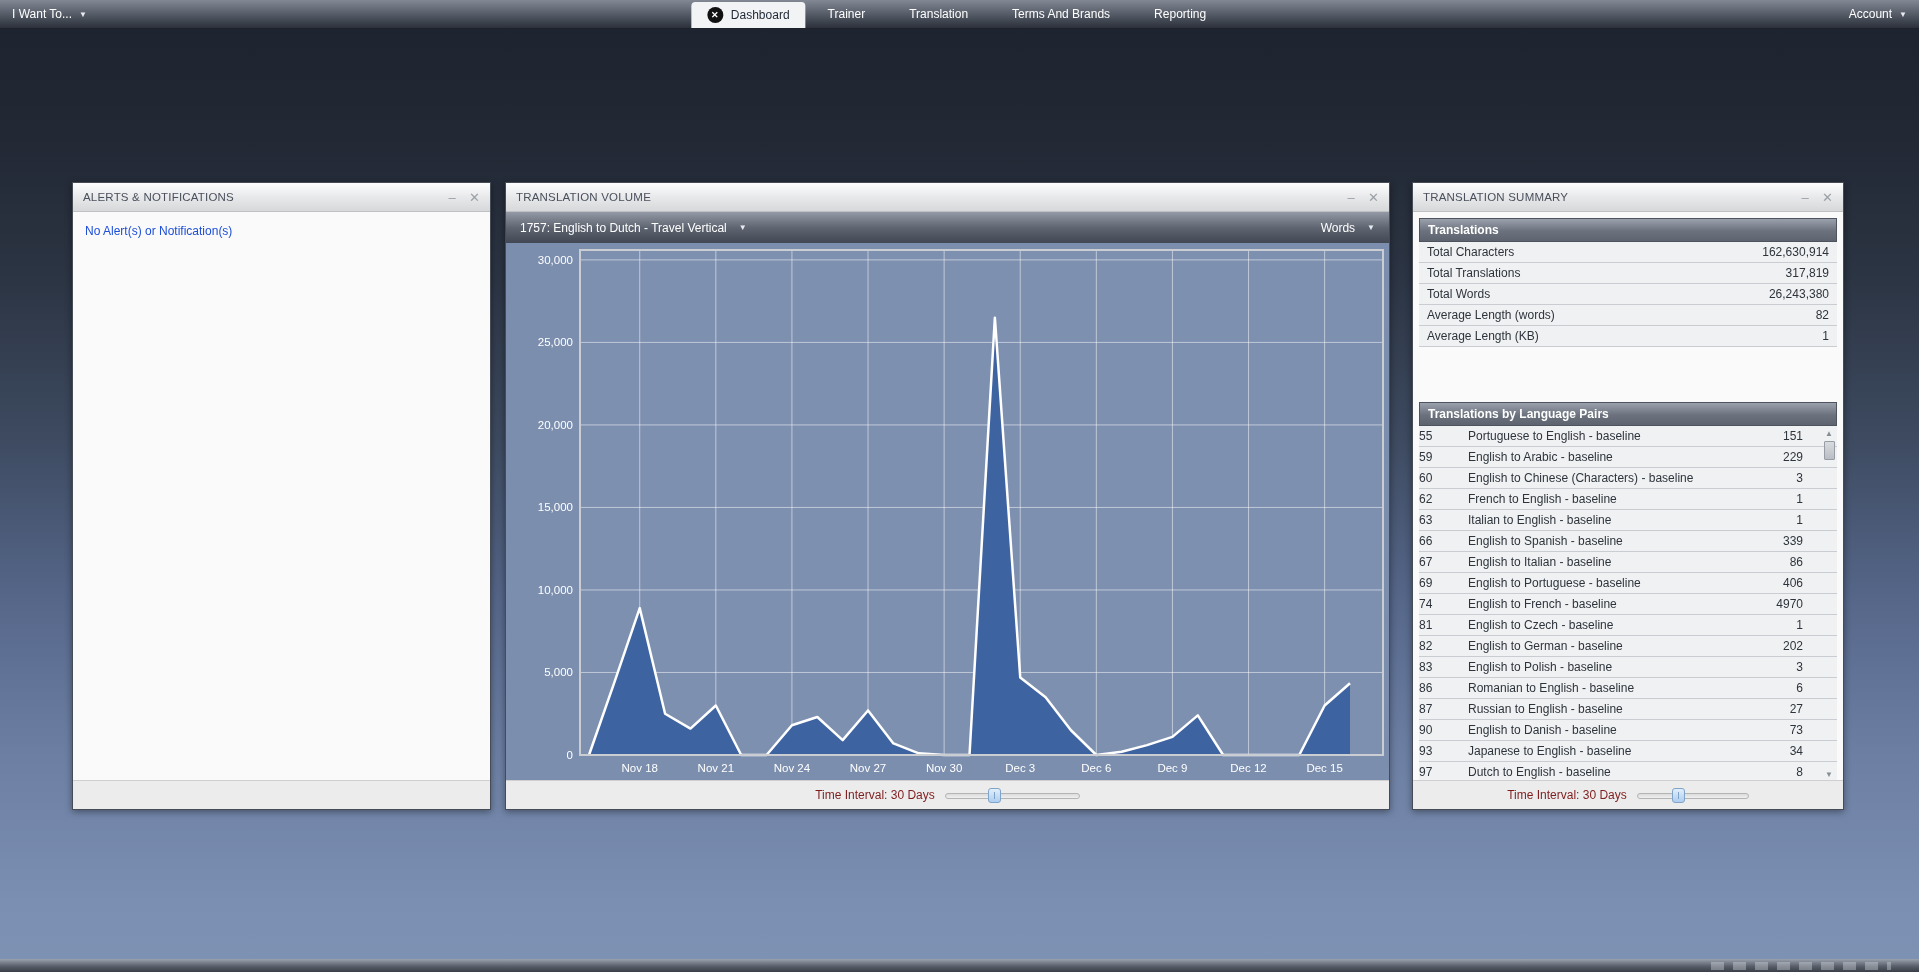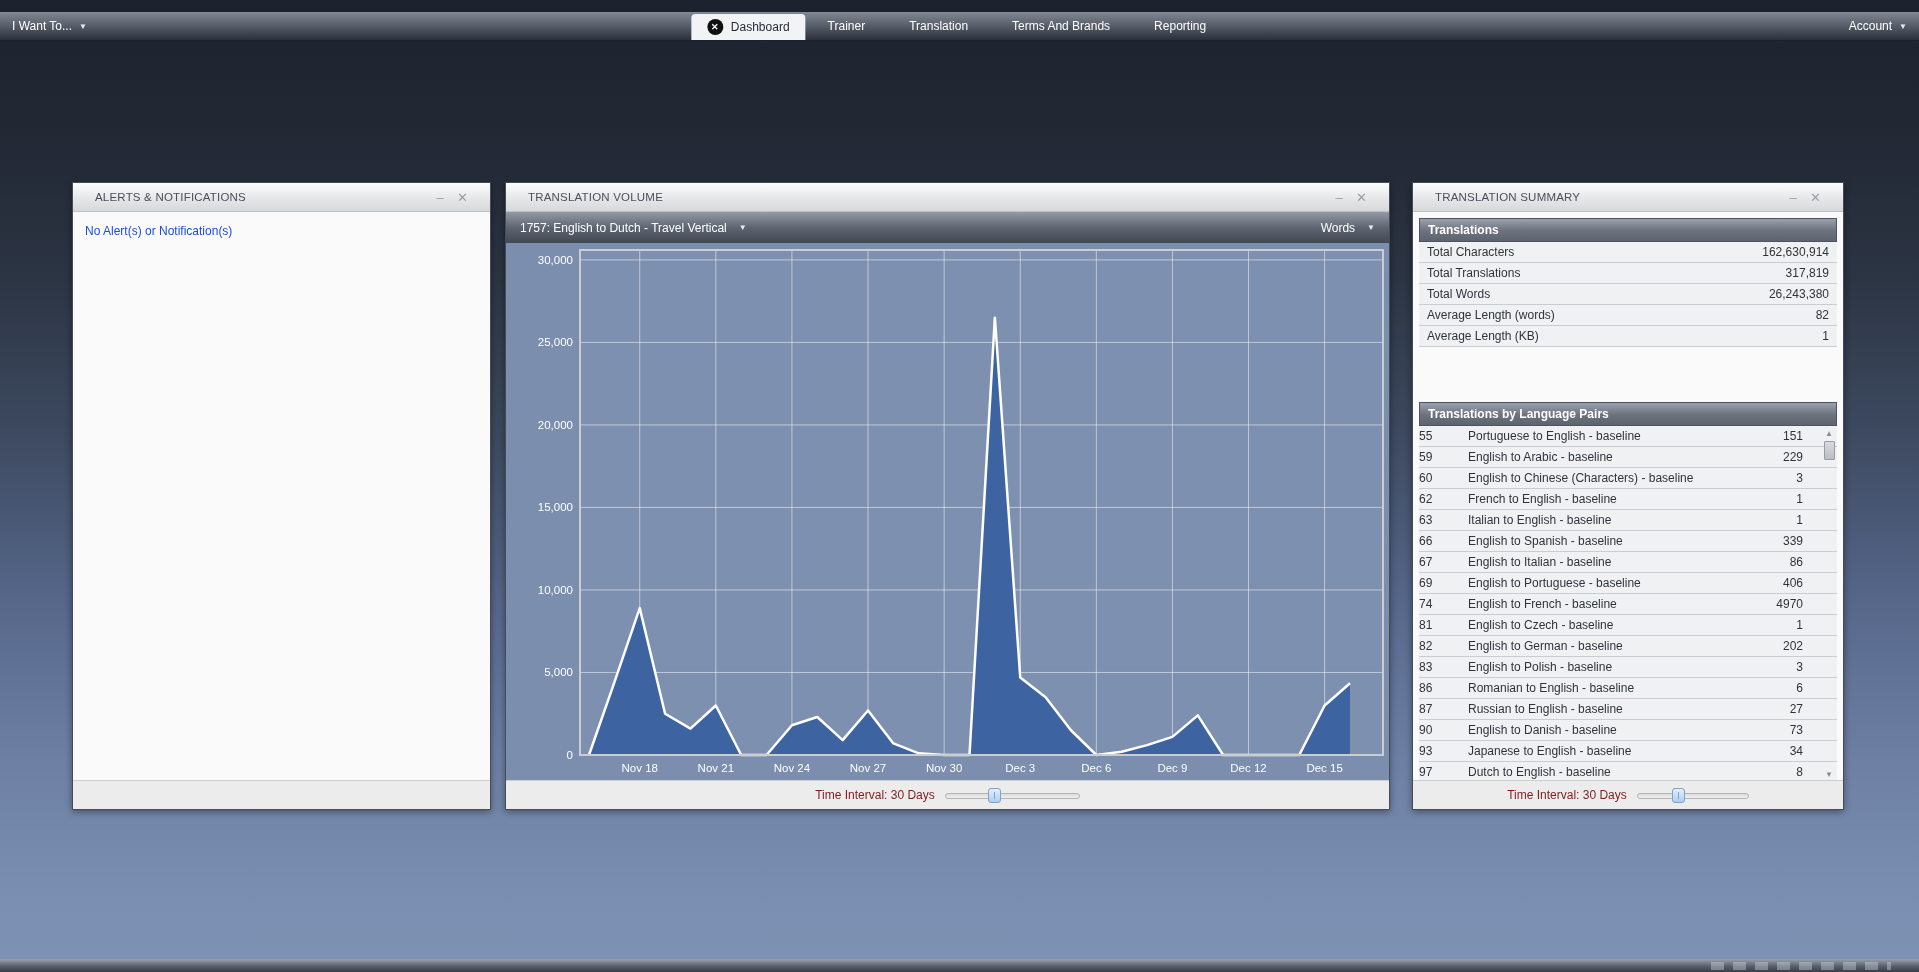--- a/index.html
+++ b/index.html
@@ -3,38 +3,38 @@
 <meta charset="utf-8">
 <title>Dashboard</title>
 <style>
   html,body{margin:0;padding:0;}
   body{
     width:1919px;height:972px;position:relative;overflow:hidden;
     font-family:"Liberation Sans",sans-serif;
     background:linear-gradient(180deg,#1d232e 0%,#222834 14%,#2c3544 29%,#3d4a60 45%,#56678a 62%,#6d80a4 78%,#7b8fb2 93%,#7e92b4 100%);
   }
   
-  .navbar{position:absolute;top:12px;left:0;right:0;height:28px;
+  .navbar{position:absolute;top:0;left:0;right:0;height:28px;
     background:linear-gradient(180deg,#828995 0%,#5a616c 45%,#2b303a 100%);
     border-bottom:1px solid #1d2129;}
   .nav-left{position:absolute;left:12px;top:0;height:28px;line-height:28px;color:#fff;font-size:12px;cursor:pointer;}
   .nav-right{position:absolute;right:12px;top:0;height:28px;line-height:28px;color:#fff;font-size:12px;cursor:pointer;}
   .caret{display:inline-block;font-size:8px;margin-left:7px;vertical-align:1px;color:#e8eaee;}
   .tabs{position:absolute;left:50%;transform:translateX(-50%);top:0;height:28px;display:flex;align-items:flex-end;}
   .tab{color:#fff;font-size:12px;line-height:28px;height:28px;padding:0 22px;white-space:nowrap;cursor:pointer;}
   .tab.active{background:#f2f3f5;border-radius:4px 4px 0 0;color:#1f2835;height:26px;line-height:26px;display:flex;align-items:center;padding:0 16px;}
   .tab-close{width:16px;height:16px;border-radius:50%;background:#111;color:#fff;font-size:9px;line-height:16px;text-align:center;margin-right:8px;font-weight:bold;}
   
   .panel{position:absolute;top:182px;height:628px;background:#fafafb;border:1px solid #464c56;
     box-shadow:0 2px 7px rgba(0,0,0,.4);box-sizing:border-box;}
   #alerts-panel{left:72px;width:419px;}
   #volume-panel{left:505px;width:885px;}
   #summary-panel{left:1412px;width:432px;}
   .panel-header{height:28px;background:linear-gradient(180deg,#fdfdfd,#e6e7e9 55%,#d7d8da);
-    border-bottom:1px solid #bfc1c4;display:flex;align-items:center;padding:0 22px;
+    border-bottom:1px solid #bfc1c4;display:flex;align-items:center;padding:0 10px;
     color:#4a505c;font-size:11.5px;letter-spacing:.2px;}
   .panel-controls{margin-left:auto;display:flex;gap:13px;color:#9ba0a6;font-size:13px;line-height:1;}
   .panel-controls span{cursor:pointer;}
   .panel-footer{position:absolute;left:0;right:0;bottom:0;height:28px;background:#ececed;
     border-top:1px solid #cfcfd1;display:flex;align-items:center;justify-content:center;gap:10px;
     font-size:12px;color:#7f1d1d;}
   
   .alerts-body{padding:12px 12px;font-size:12px;color:#1d4ed8;}
   
   .vol-toolbar{height:31px;background:linear-gradient(180deg,#939aa5,#5d6470 52%,#414854);

